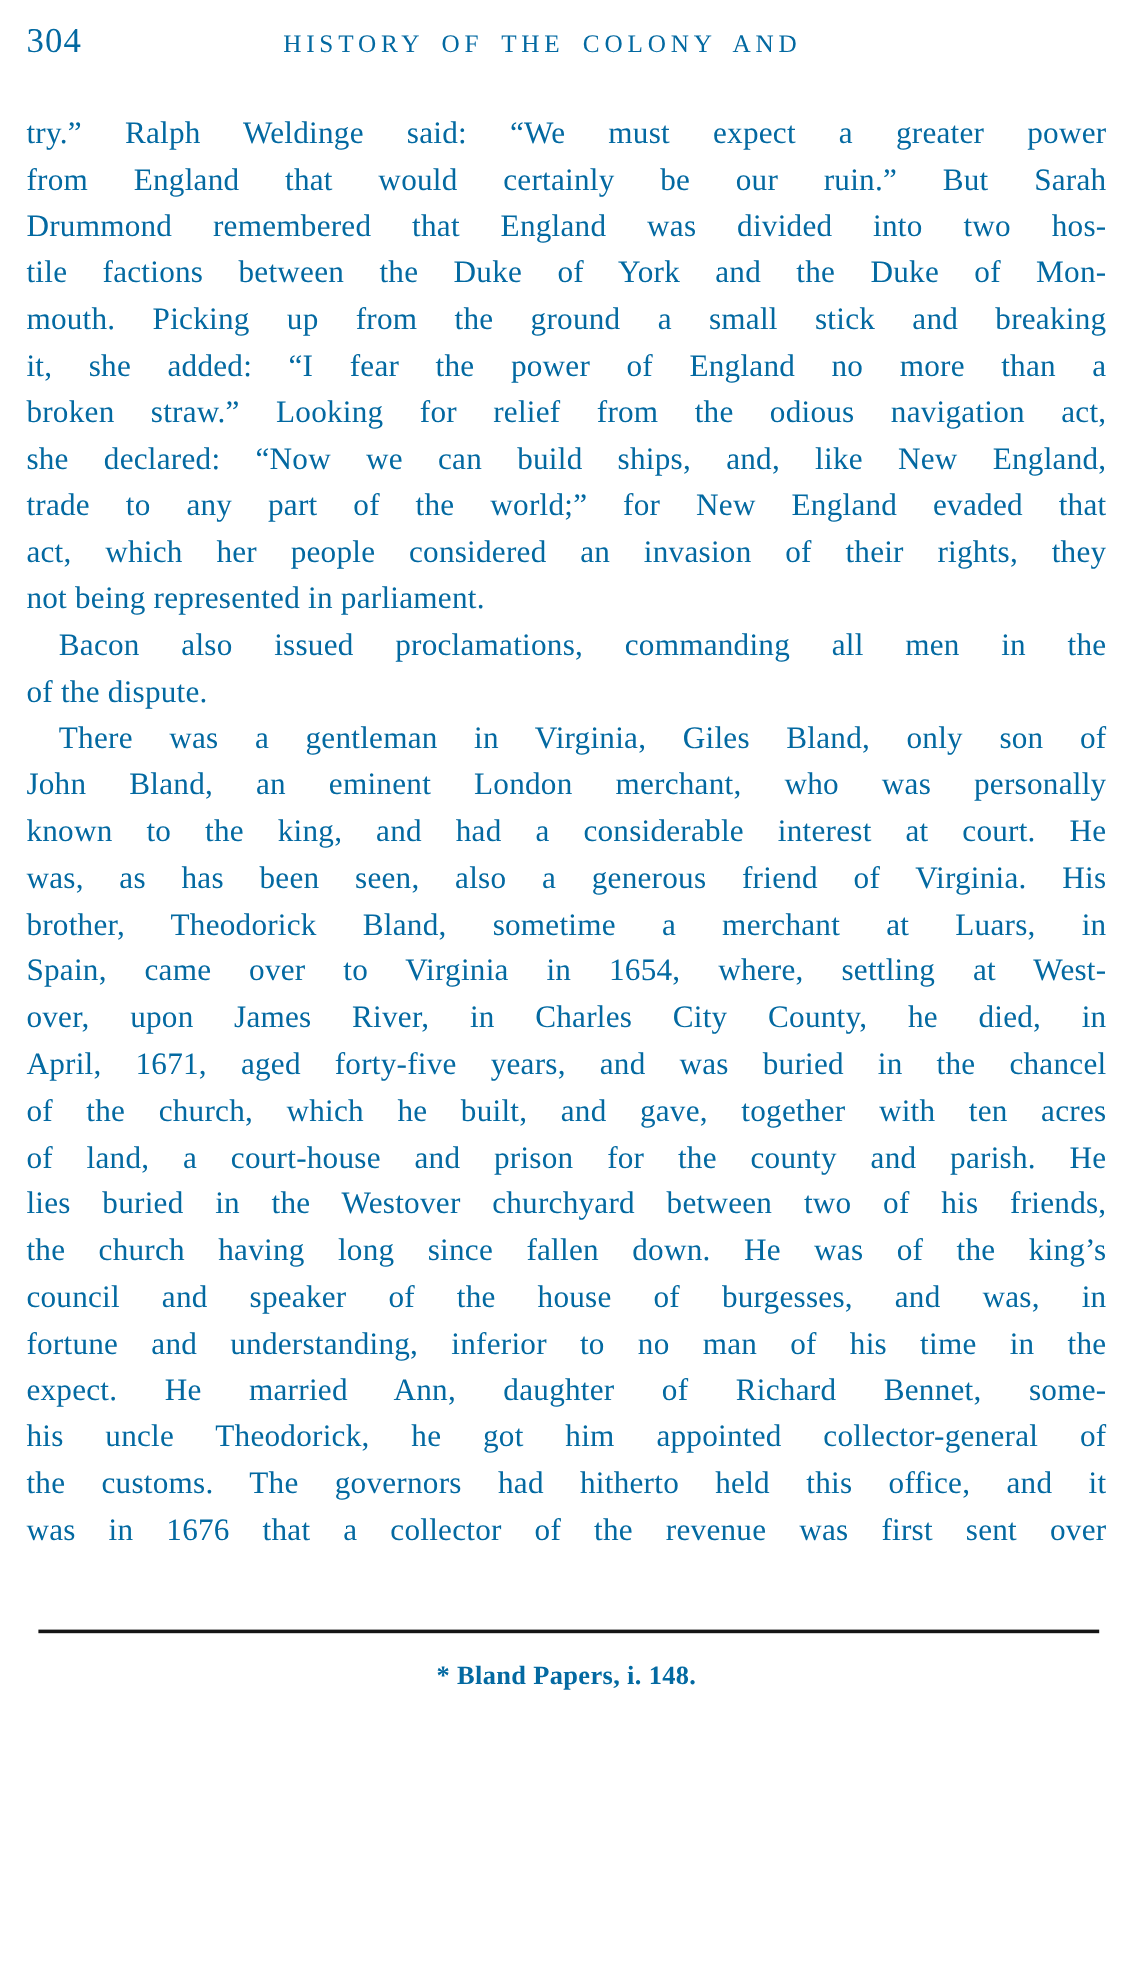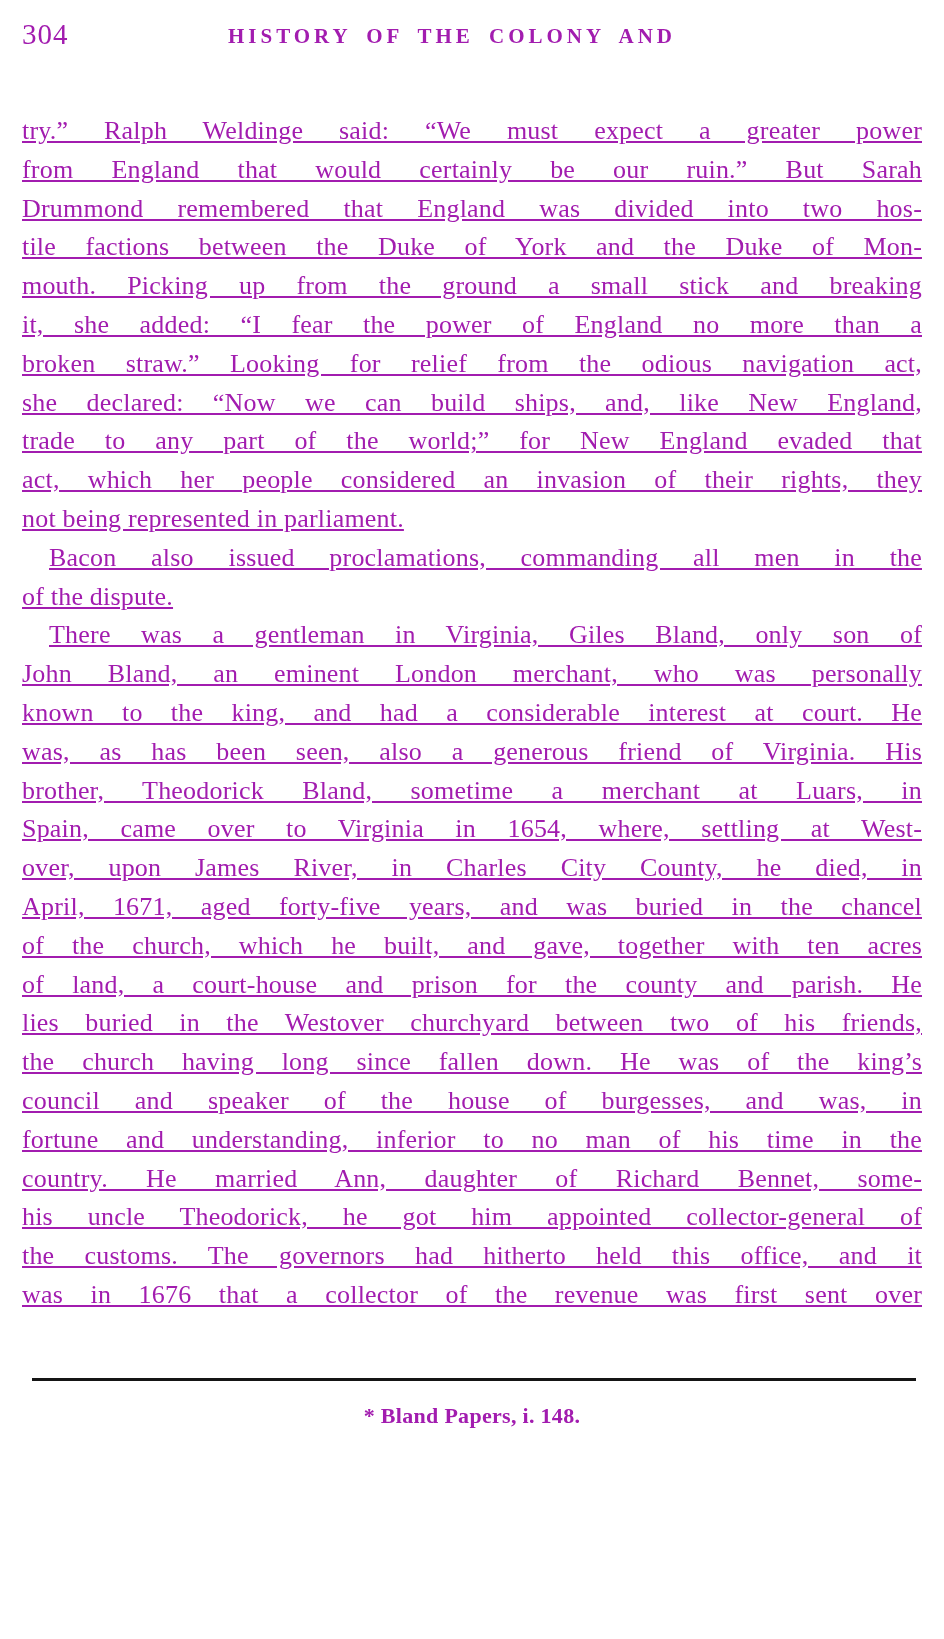--- a/index.html
+++ b/index.html
@@ -6,21 +6,21 @@
     margin: 0;
     padding: 0;
     background: #ffffff;
   }
   .page {
     position: relative;
     width: 944px;
     height: 1639px;
     box-sizing: border-box;
     background: #ffffff;
-    color: #a21caf;
+    color: #0369a1;
     font-family: "Liberation Serif", "DejaVu Serif", serif;
     padding: 18px 22px 0 22px;
     overflow: hidden;
   }
   .running-header {
     position: relative;
     height: 40px;
   }
   .page-number {
     position: absolute;
@@ -31,25 +31,24 @@
   }
   .running-title {
     position: absolute;
     left: 0;
     right: 40px;
     top: 6px;
     text-align: center;
     font-size: 21px;
     letter-spacing: 4px;
     word-spacing: 6px;
-    font-weight: bold;
+    font-weight: normal;
   }
   .text-column {
-    margin-top: 54px;
-    text-decoration: underline;
+    margin-top: 34px;
   }
   .line {
     font-size: 26px;
     line-height: 38.8px;
     height: 38.8px;
     letter-spacing: 0.2px;
     white-space: nowrap;
     text-align: justify;
     text-align-last: justify;
     overflow: visible;
@@ -106,21 +105,21 @@
       <div class="line">brother, Theodorick Bland, sometime a merchant at Luars, in</div>
       <div class="line">Spain, came over to Virginia in 1654, where, settling at West-</div>
       <div class="line">over, upon James River, in Charles City County, he died, in</div>
       <div class="line">April, 1671, aged forty-five years, and was buried in the chancel</div>
       <div class="line">of the church, which he built, and gave, together with ten acres</div>
       <div class="line">of land, a court-house and prison for the county and parish.  He</div>
       <div class="line">lies buried in the Westover churchyard between two of his friends,</div>
       <div class="line">the church having long since fallen down.  He was of the king’s</div>
       <div class="line">council and speaker of the house of burgesses, and was, in</div>
       <div class="line">fortune and understanding, inferior to no man of his time in the</div>
-      <div class="line">country.  He married Ann, daughter of Richard Bennet, some-</div>
+      <div class="line">expect.  He married Ann, daughter of Richard Bennet, some-</div>
       <div class="line">his uncle Theodorick, he got him appointed collector-general of</div>
       <div class="line">the customs.  The governors had hitherto held this office, and it</div>
       <div class="line">was in 1676 that a collector of the revenue was first sent over</div>
     </div>
 
   <div class="footnote-rule"></div>
   <div class="footnote">* Bland Papers, i. 148.</div>
 </div>
 
 </body></html>

